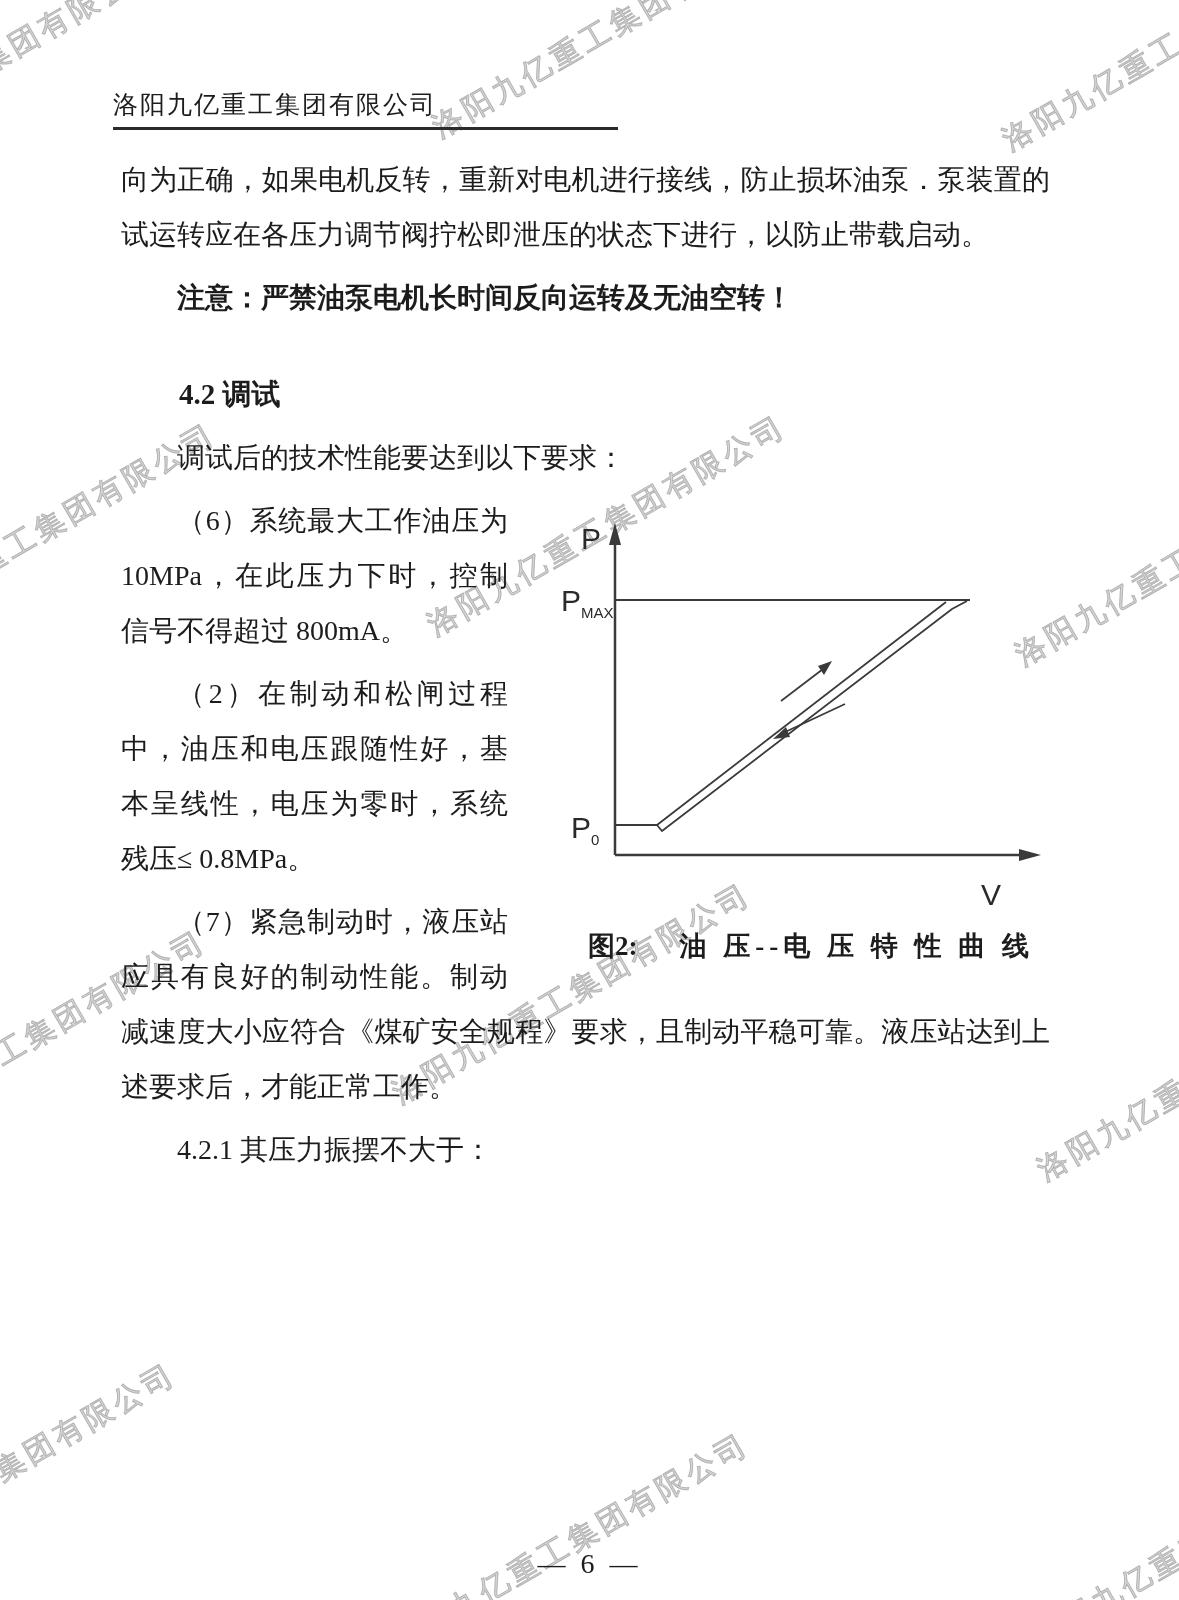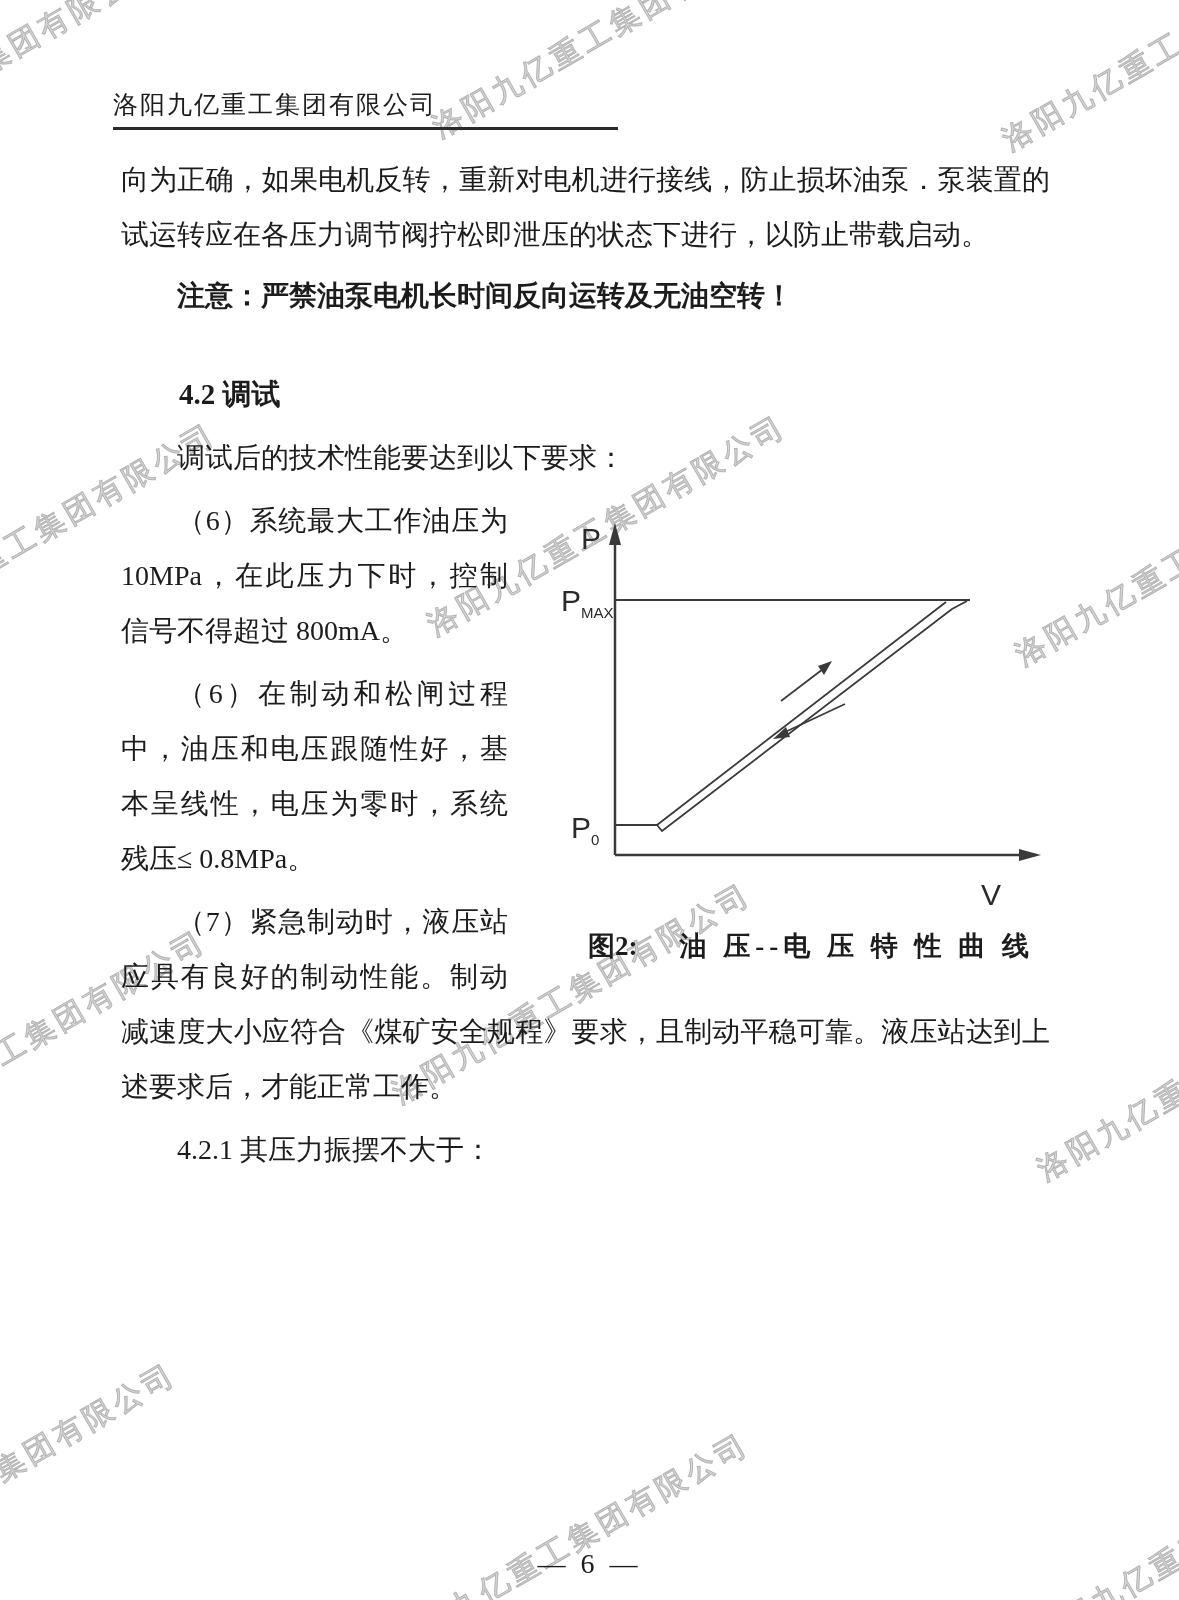--- a/index.html
+++ b/index.html
@@ -50,21 +50,21 @@
   .doc-header .hdr-text {
     font-size:25px; letter-spacing:2px;
     font-family:"Liberation Serif","DejaVu Serif",serif;
   }
   .hdr-rule { width:505px; height:0; border-bottom:3px solid #2b2b2b; margin-top:6px; }
 
   p, h2 { margin:8px; }
   .bodytext { font-size:28px; line-height:55px; text-align:justify; }
   .para1 { margin-top:22px; }
   .note {
-    font-family:Liberation Mono, monospace;
+    font-family:Liberation Serif, serif;
     font-weight:bold; text-indent:2em; text-align:left;
   }
   .section-heading {
     font-family:Liberation Serif, serif;
     font-size:29px; font-weight:bold; line-height:55px;
     text-indent:2em; margin-top:42px;
   }
   .indent2 { text-indent:2em; }
 
   
@@ -149,21 +149,21 @@
         <text x="38" y="333" font-size="30" font-family="Liberation Sans, DejaVu Sans, sans-serif" fill="#2a2a2a"><tspan>P</tspan><tspan dy="7" font-size="15">0</tspan></text>
         <text x="448" y="400" font-size="30" font-family="Liberation Sans, DejaVu Sans, sans-serif" fill="#2a2a2a">V</text>
       </svg>
       <figcaption class="caption">
         <span class="cap-label">图2:</span>
         <span class="cap-text">油 压--电 压 特 性 曲 线</span>
       </figcaption>
     </figure>
 
     <p class="bodytext indent2">（6）系统最大工作油压为 10MPa，在此压力下时，控制信号不得超过 800mA。</p>
-    <p class="bodytext indent2">（6）在制动和松闸过程中，油压和电压跟随性好，基本呈线性，电压为零时，系统残压≤ 0.8MPa。</p>
+    <p class="bodytext indent2">（2）在制动和松闸过程中，油压和电压跟随性好，基本呈线性，电压为零时，系统残压≤ 0.8MPa。</p>
     <p class="bodytext indent2">（7）紧急制动时，液压站应具有良好的制动性能。制动减速度大小应符合《煤矿安全规程》要求，且制动平稳可靠。液压站达到上述要求后，才能正常工作。</p>
 
     <p class="bodytext indent2">4.2.1 其压力振摆不大于：</p>
 
 
   </div>
 
   <div class="page-footer">— 6 —</div>
 
 </div>

